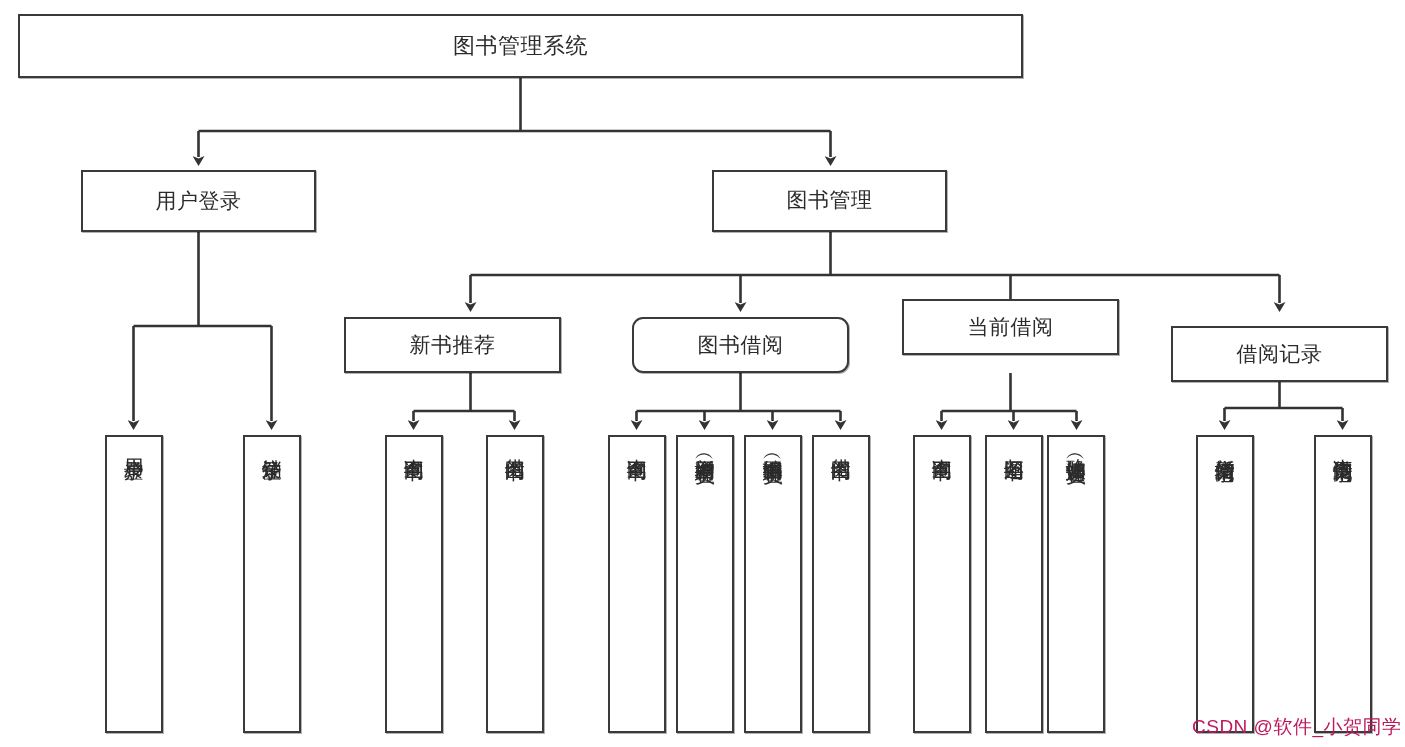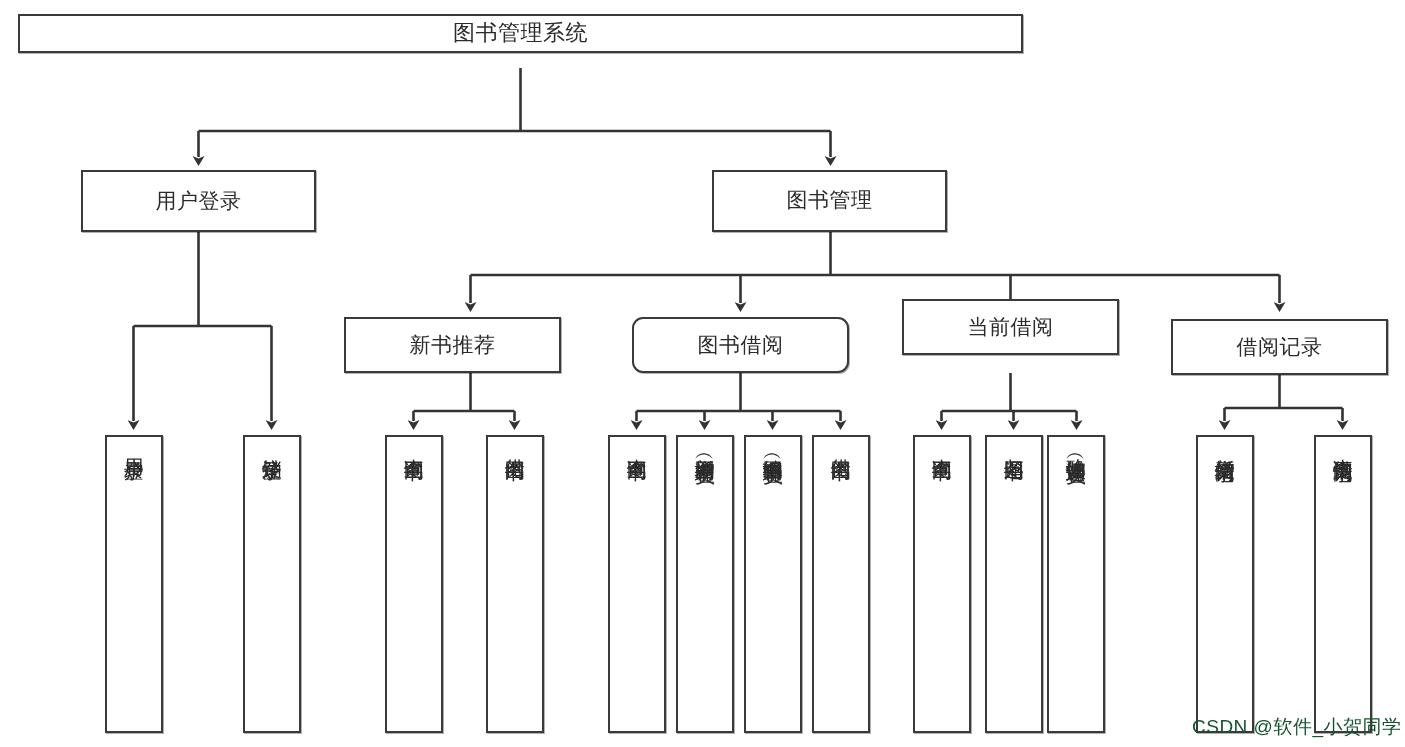--- a/index.html
+++ b/index.html
@@ -59,21 +59,21 @@
   .vert .node-label {
     font-size: 20px;
     line-height: 1.32;
     writing-mode: vertical-rl;
     text-orientation: upright;
     letter-spacing: 1px;
     white-space: normal;
   }
   .watermark {
     position: absolute;
-    color: #14532d;
+    color: #be185d;
     font-size: 19px;
     letter-spacing: 0.5px;
     white-space: nowrap;
     user-select: none;
   }
 </style>
 </head>
 <body>
 
 <div id="diagram-root">
@@ -137,21 +137,21 @@
     </g>
 
     <g stroke="#333333" stroke-width="2.6" fill="none">
       <path d="M 1279.5 373 L 1279.5 408"></path>
       <path d="M 1224.5 408 L 1342.5 408"></path>
       <path d="M 1224.5 408 L 1224.5 421" marker-end="url(#arrowhead)"></path>
       <path d="M 1342.5 408 L 1342.5 421" marker-end="url(#arrowhead)"></path>
     </g>
   </svg>
 
-  <div class="node-box horiz root" style="left:18px; top:14px; width:1005px; height:39px;">
+  <div class="node-box horiz root" style="left:18px; top:14px; width:1005px; height:64px;">
     <span class="node-label">图书管理系统</span>
   </div>
 
   <div class="node-box horiz" style="left:81px; top:170px; width:235px; height:62px;">
     <span class="node-label">用户登录</span>
   </div>
 
   <div class="node-box horiz" style="left:712px; top:170px; width:235px; height:62px;font-family:Liberation Serif, serif;">
     <span class="node-label">图书管理</span>
   </div>
@@ -161,21 +161,21 @@
   </div>
 
   <div class="node-box horiz" style="left:632px; top:317px; width:217px; height:56px;border-radius:11px;">
     <span class="node-label">图书借阅</span>
   </div>
 
   <div class="node-box horiz" style="left:902px; top:299px; width:217px; height:56px;">
     <span class="node-label">当前借阅</span>
   </div>
 
-  <div class="node-box horiz" style="left:1171px; top:319px; width:217px; height:56px;">
+  <div class="node-box horiz" style="left:1171px; top:326px; width:217px; height:56px;">
     <span class="node-label">借阅记录</span>
   </div>
 
   <div class="node-box vert" style="left:105px; top:435px; width:58px; height:298px;">
     <span class="node-label">用户登录</span>
   </div>
 
   <div class="node-box vert" style="left:243px; top:435px; width:58px; height:298px;">
     <span class="node-label">注销登录</span>
   </div>

